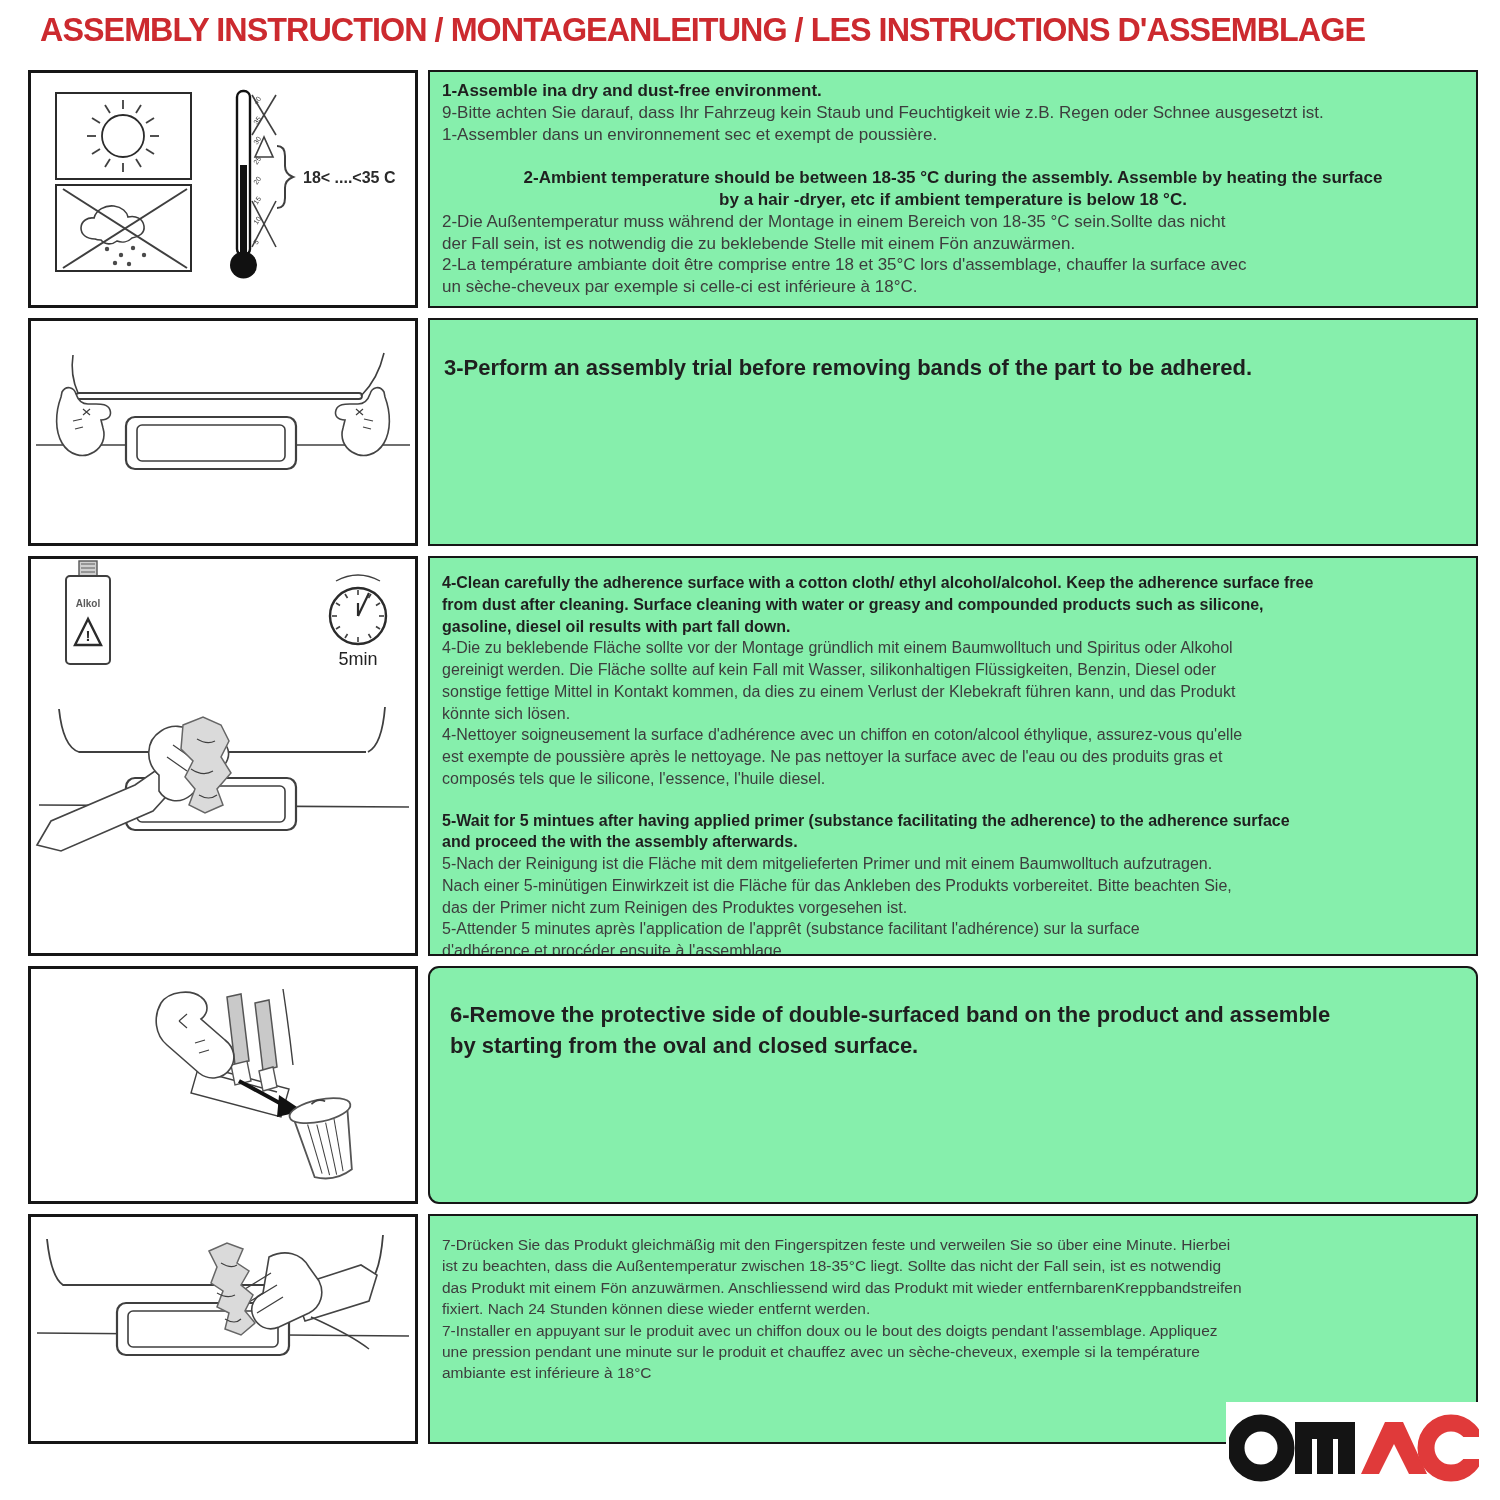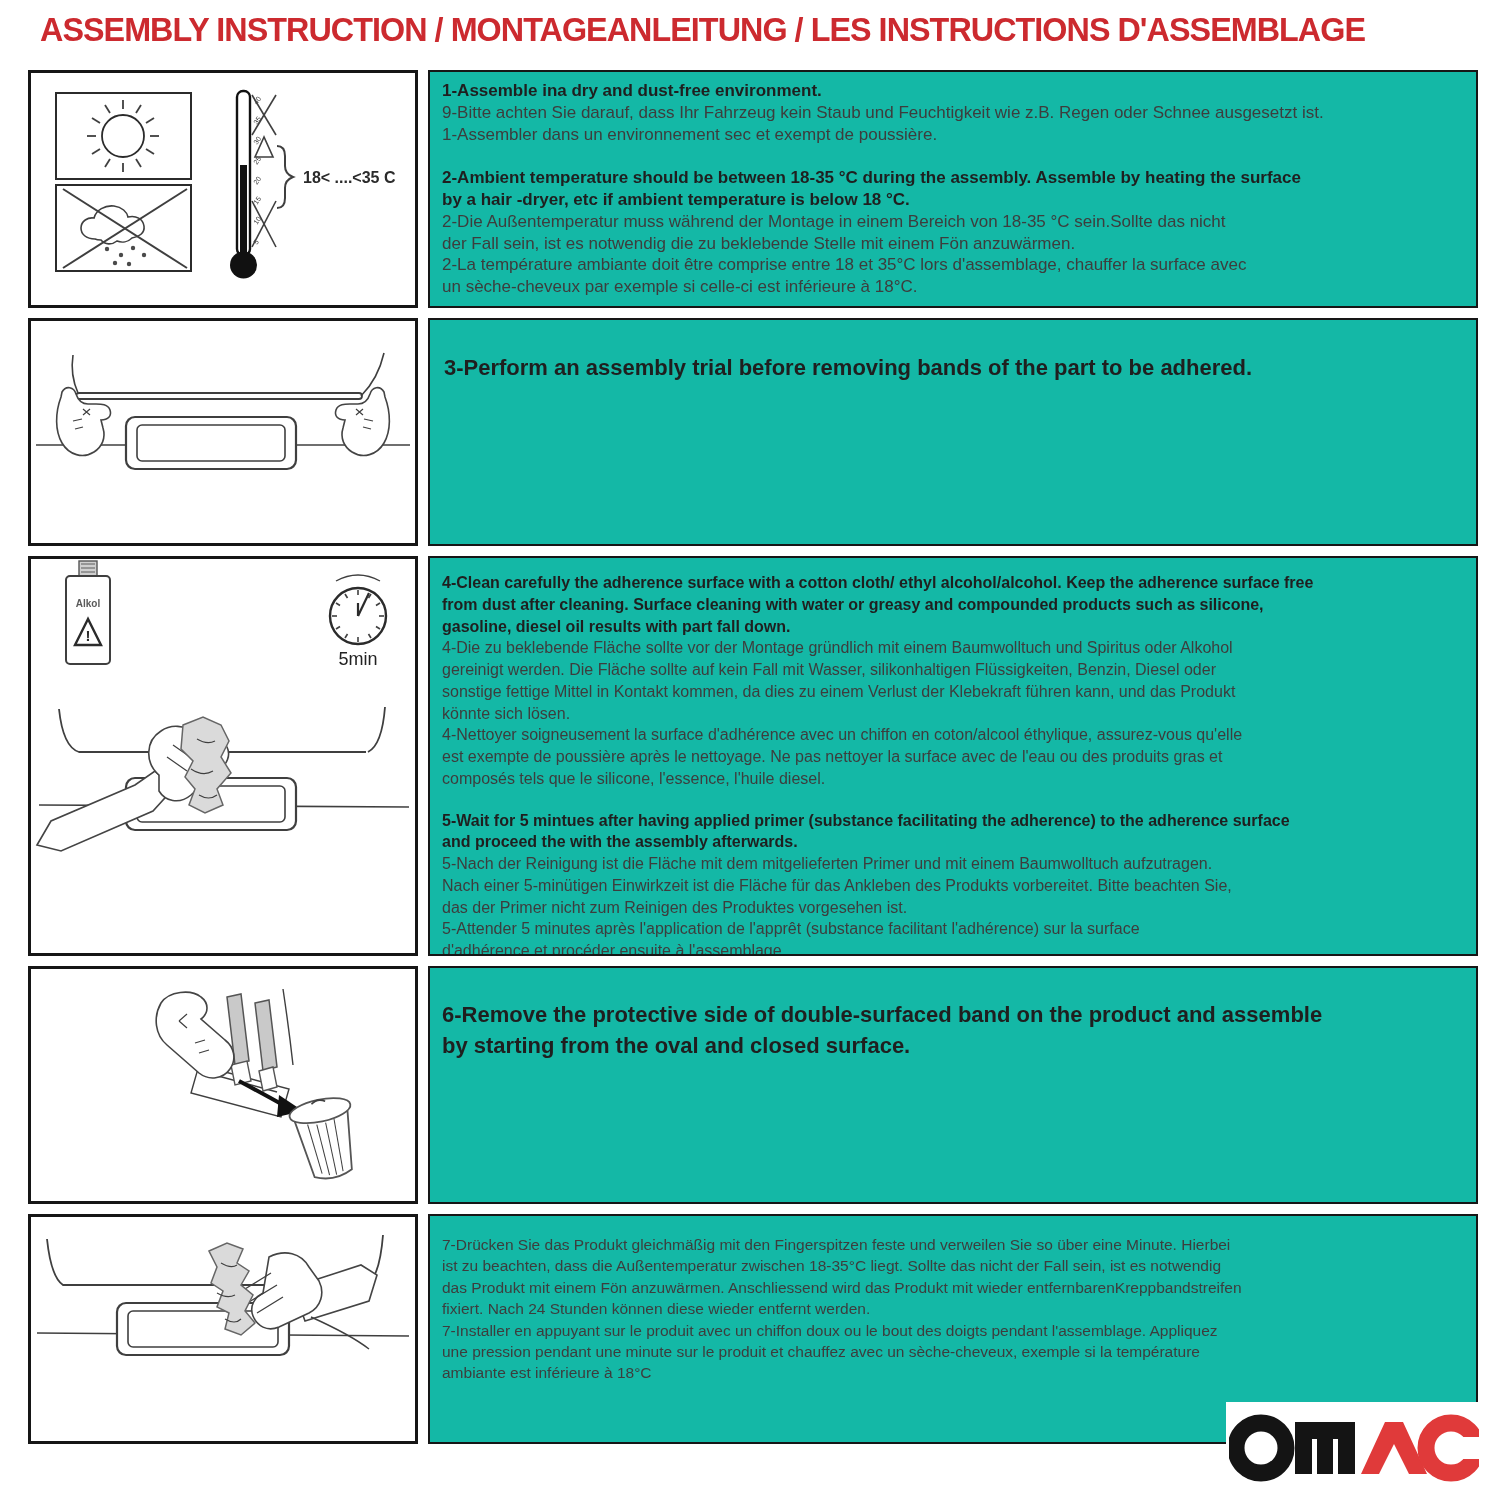--- a/index.html
+++ b/index.html
@@ -2,35 +2,35 @@
 <html><head>
 <meta charset="utf-8">
 <style>
   html,body{margin:0;padding:0;background:#fff;}
   .page{position:relative;width:1500px;height:1500px;background:#fff;overflow:hidden;
         font-family:"Liberation Sans","DejaVu Sans",sans-serif;}
   .title{position:absolute;left:40px;top:10px;width:1460px;margin:0;
          font-size:34px;font-weight:bold;letter-spacing:-1px;color:#cc2a2f;
          transform:scaleX(0.95);transform-origin:left center;white-space:nowrap;}
   .figbox{position:absolute;left:28px;width:390px;background:#fff;border:3px solid #161616;box-sizing:border-box;}
-  .tbox{position:absolute;left:428px;width:1050px;background:#14b8a6;border:2px solid #161616;box-sizing:border-box;overflow:hidden;}
+  .tbox{position:absolute;left:428px;width:1050px;background:#86efac;border:2px solid #161616;box-sizing:border-box;overflow:hidden;}
   .r1{top:70px;height:238px}
   .r2{top:318px;height:228px}
   .r3{top:556px;height:400px}
   .r4{top:966px;height:238px}
   .r5{top:1214px;height:230px}
   .tbox p{margin:0;white-space:pre-line;}
   .b{font-weight:bold;color:#1f1f1f;}
   .rg{font-weight:normal;color:#3d3d3d;}
   .s1{padding:8px 12px;font-size:17px;line-height:1.28;}
   .s2{padding:34px 14px 0 14px;font-size:22px;line-height:1.3;}
   .s3{padding:14px 12px 0 12px;font-size:16px;line-height:1.36;}
-  .s4{padding:32px 14px 0 12px;font-size:22px;line-height:1.4;}
+  .s4{padding:32px 14px 0 20px;font-size:22px;line-height:1.4;border-radius:11px;}
   .s5{padding:18px 12px 0 12px;font-size:15.5px;line-height:1.38;}
-  .gap{margin-top:22px !important;}
+  .gap{margin-top:22px !important;text-align:center;}
   .gap-sm{margin-top:20px !important;}
   .logo{position:absolute;left:1226px;top:1402px;width:256px;height:92px;background:#fff;
         display:flex;align-items:center;justify-content:center;}
   svg{display:block;}
   .ln{stroke:#3f3f3f;fill:none;}
 </style>
 </head>
 <body>
 
 <div class="page">

